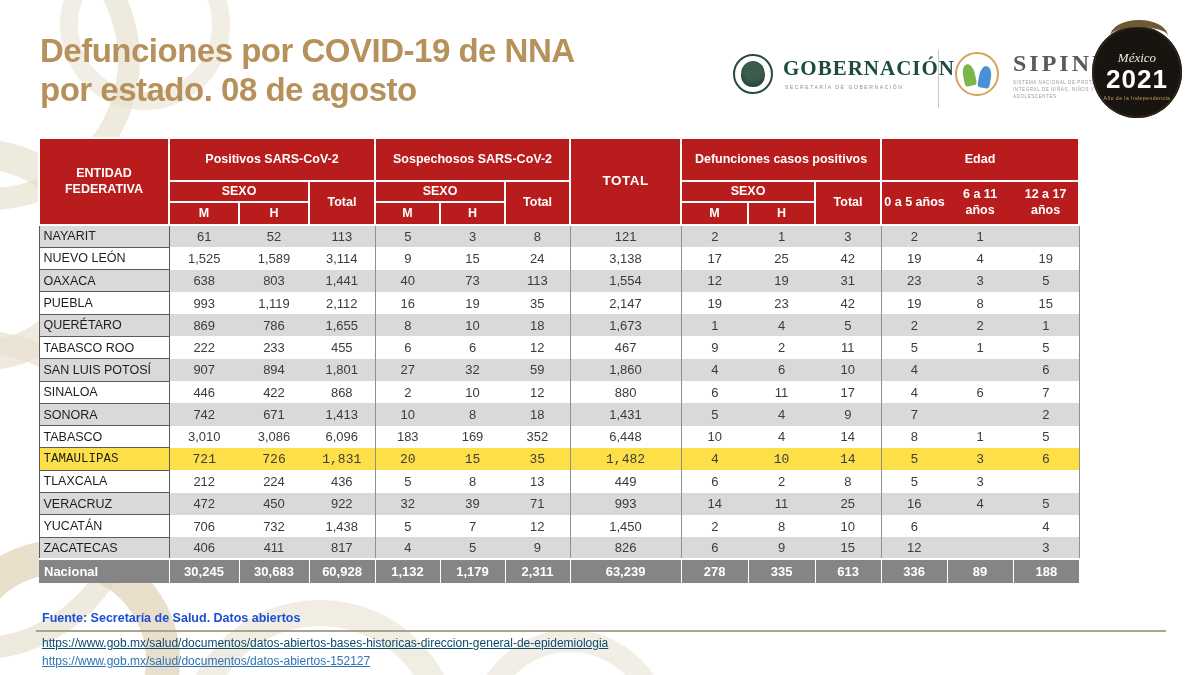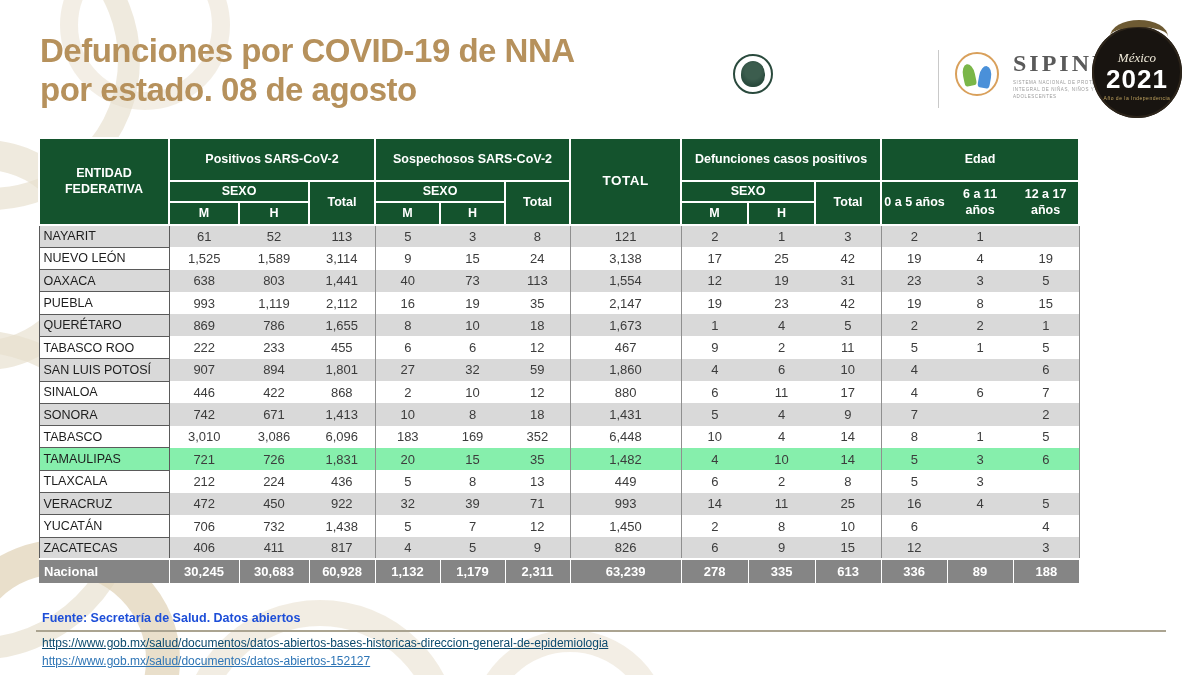--- a/index.html
+++ b/index.html
@@ -65,21 +65,21 @@
   .badge-mex { font-family: "Liberation Serif", serif; font-style: italic; color: #f0ead9; font-size: 13px; margin-top: 6px; }
   .badge-year { color: #ffffff; font-weight: bold; font-size: 26px; letter-spacing: 1px; line-height: 1; }
   .badge-slogan { color: #c2a45f; font-size: 5px; letter-spacing: 0.5px; margin-top: 3px; }
 
   
   .data-table {
     position: absolute; left: 38px; top: 137px;
     border-collapse: collapse; table-layout: fixed; width: 1040px;
   }
   .data-table thead th {
-    background: #14532d; color: #ffffff; font-weight: bold;
+    background: #b91c1c; color: #ffffff; font-weight: bold;
     border: 2px solid #ffffff; text-align: center; vertical-align: middle;
     font-size: 12.5px; line-height: 1.25; padding: 1px 2px;
   }
   .data-table thead tr.gr1 th { height: 43px; }
   .data-table thead tr.gr2 th { height: 21px; }
   .data-table thead tr.gr3 th { height: 23px; }
   .data-table thead th.big-total { font-size: 13.5px; letter-spacing: 0.5px; }
   .data-table thead th.edad-col { border-left: none; border-right: none; }
   .data-table thead th.edad-col.first { border-left: 2px solid #ffffff; }
   .data-table thead th.edad-col.last { border-right: 2px solid #ffffff; }
@@ -87,21 +87,21 @@
   .data-table tbody td {
     height: 22.3px; font-size: 13px; color: #3c3c3c; text-align: center;
     vertical-align: middle; padding: 0 2px; overflow: hidden; white-space: nowrap;
   }
   .data-table tbody td.state {
     text-align: left; padding-left: 4px; font-size: 12.5px; color: #1d1d1d;
     border: 1px solid #5a5a5a;
   }
   .data-table tbody tr.stripe td { background: #d9d9d9; }
   .data-table tbody tr.plain td { background: #ffffff; }
-  .data-table tbody tr.highlight td { background: #86efac; }
+  .data-table tbody tr.highlight td { background: #fde047; font-family: Liberation Mono, monospace; }
   .data-table tbody td.gsep { border-left: 1px solid #8f8f8f; }
   .data-table tbody td:last-child { border-right: 1px solid #8f8f8f; }
 
   .data-table tfoot td {
     height: 24px; background: #858585; color: #ffffff; font-weight: bold;
     font-size: 13px; text-align: center; vertical-align: middle;
     border-top: 2px solid #ffffff; border-left: 1px solid #ffffff;
   }
   .data-table tfoot td.state { text-align: left; padding-left: 5px; border-left: none; font-size: 13px; }
 
@@ -130,20 +130,24 @@
 
 <div class="title" style="color:#B6915C;">
   <div>Defunciones por COVID-19 de NNA</div>
   <div>por estado. 08 de agosto</div>
 </div>
 
 <div class="logo-strip">
   <div class="gob-seal">
       <div class="inner"></div>
     </div>
+  <div class="gob-text" style="color:#1E4B40;">
+    <div class="gob-name">GOBERNACIÓN</div>
+    <div class="gob-sub">SECRETARÍA DE GOBERNACIÓN</div>
+  </div>
   <div class="logo-divider"></div>
   <div class="sip-circle">
     <span class="sip-fig green"></span>
       <span class="sip-fig blue"></span>
   </div>
   <div class="sip-text">
     <div class="sip-name">SIPINNA</div>
     <div class="sip-sub">Sistema Nacional de Protección Integral de Niñas, Niños y Adolescentes</div>
   </div>
 </div>

